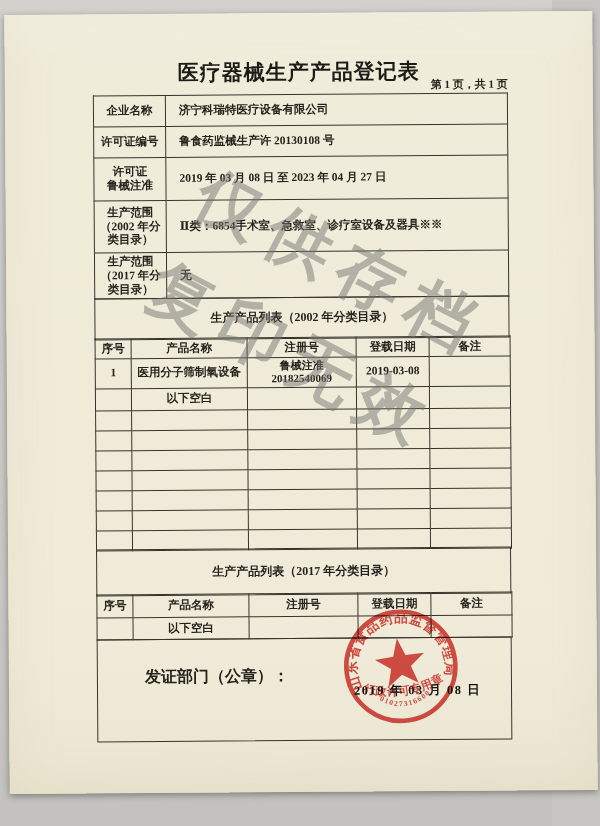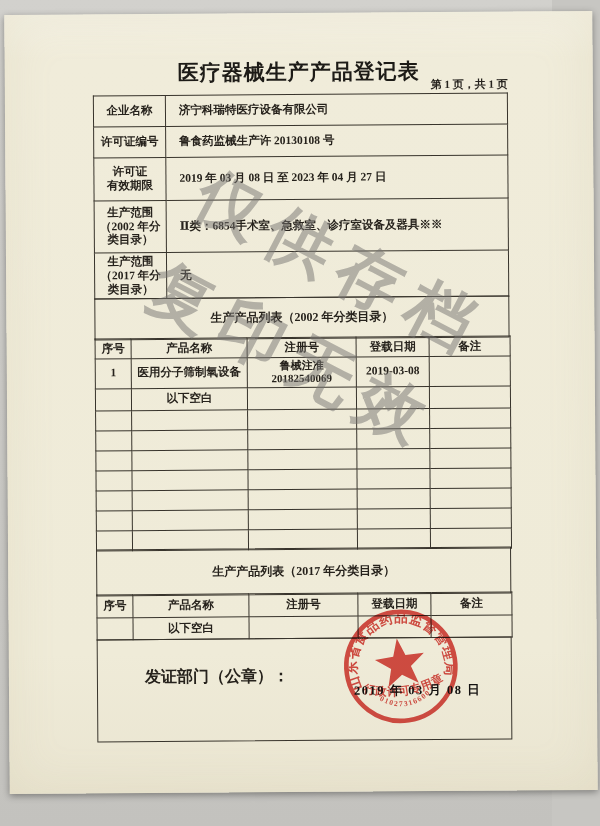--- a/index.html
+++ b/index.html
@@ -77,21 +77,21 @@
             <tr>
               <td class="lbl">企业名称</td>
               <td class="val">济宁科瑞特医疗设备有限公司</td>
             </tr>
             <tr>
               <td class="lbl">许可证编号</td>
               <td class="val">鲁食药监械生产许 20130108 号</td>
             </tr>
             <tr>
               <td class="lbl">许可证
-有效期限</td>
+鲁械注准</td>
               <td class="val">2019 年 03 月 08 日 至 2023 年 04 月 27 日</td>
             </tr>
             <tr>
               <td class="lbl">生产范围
 （2002 年分
 类目录）</td>
               <td class="val">Ⅱ类：6854手术室、急救室、诊疗室设备及器具※※</td>
             </tr>
             <tr>
               <td class="lbl">生产范围

